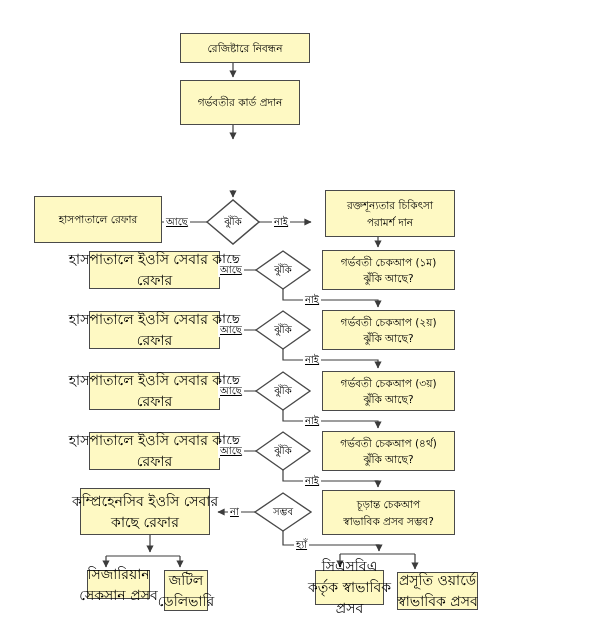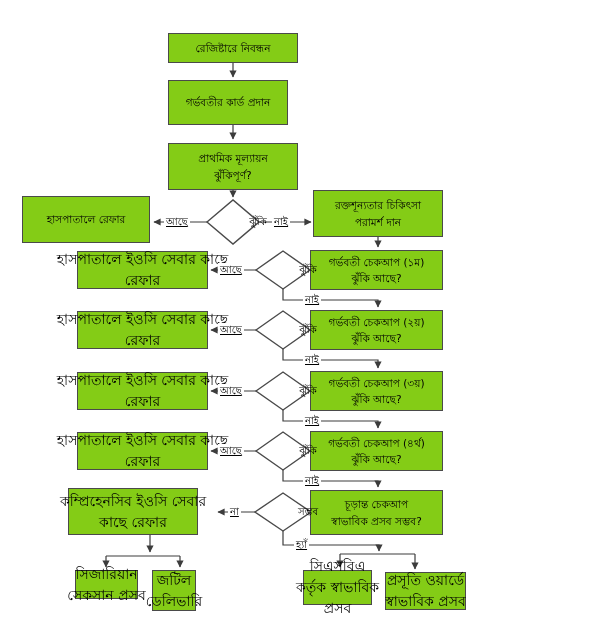--- a/index.html
+++ b/index.html
@@ -2,34 +2,34 @@
 <html><head>
 <meta charset="utf-8">
 <style>
   html,body{margin:0;padding:0;background:#ffffff;}
   #stage{
     position:relative;width:602px;height:640px;background:#ffffff;overflow:hidden;
     font-family:"DejaVu Sans","Liberation Sans",sans-serif;color:#000;
   }
   #connectors{position:absolute;left:0;top:0;width:602px;height:640px;}
   .node{
-    position:absolute;box-sizing:border-box;background:#84cc16;
+    position:absolute;box-sizing:border-box;background:#fef9c3;
     border:1.6px solid #4a4a4a;
     display:flex;flex-direction:column;align-items:center;justify-content:center;
-    text-align:center;font-size:10.5px;line-height:1.55;z-index:2;
+    text-align:center;font-size:10.5px;line-height:1.55;z-index:2;margin-left:12px;
   }
   .node .ln{display:block;white-space:nowrap;}
   .node.small{font-size:14px;line-height:1.5;align-items:center;}
   .elabel{
     position:absolute;font-size:10px;line-height:14px;background:#fff;
     padding:0 2px;z-index:3;white-space:nowrap;text-decoration:underline;
   }
   .dlabel{
     position:absolute;font-size:10px;line-height:16px;width:48px;text-align:center;
-    z-index:4;white-space:nowrap;padding-left:25px;
+    z-index:4;white-space:nowrap;
   }
 </style>
 </head>
 <body>
 
 <div id="stage">
 
   <svg id="connectors" viewBox="0 0 602 640" xmlns="http://www.w3.org/2000/svg">
     <defs>
       <marker id="arr" markerWidth="7" markerHeight="7" refX="5.5" refY="3" orient="auto">
@@ -78,24 +78,20 @@
   </svg>
 
   <div class="node" style="left:168px;top:33px;width:130px;height:30px">
     <span class="ln">রেজিষ্টারে নিবন্ধন</span>
   </div>
 
   <div class="node" style="left:168px;top:80px;width:120px;height:45px">
     <span class="ln">গর্ভবতীর কার্ড প্রদান</span>
   </div>
 
-  <div class="node" style="left:168px;top:143px;width:130px;height:47px">
-    <span class="ln">প্রাথমিক মূল্যায়ন</span>
-    <span class="ln">ঝুঁকিপূর্ণ?</span>
-  </div>
 
   <div class="node" style="left:22px;top:196px;width:128px;height:47px">
     <span class="ln">হাসপাতালে রেফার</span>
   </div>
 
   <div class="node" style="left:313px;top:190px;width:130px;height:47px">
     <span class="ln">রক্তশূন্যতার চিকিৎসা</span>
     <span class="ln">পরামর্শ দান</span>
   </div>
 

